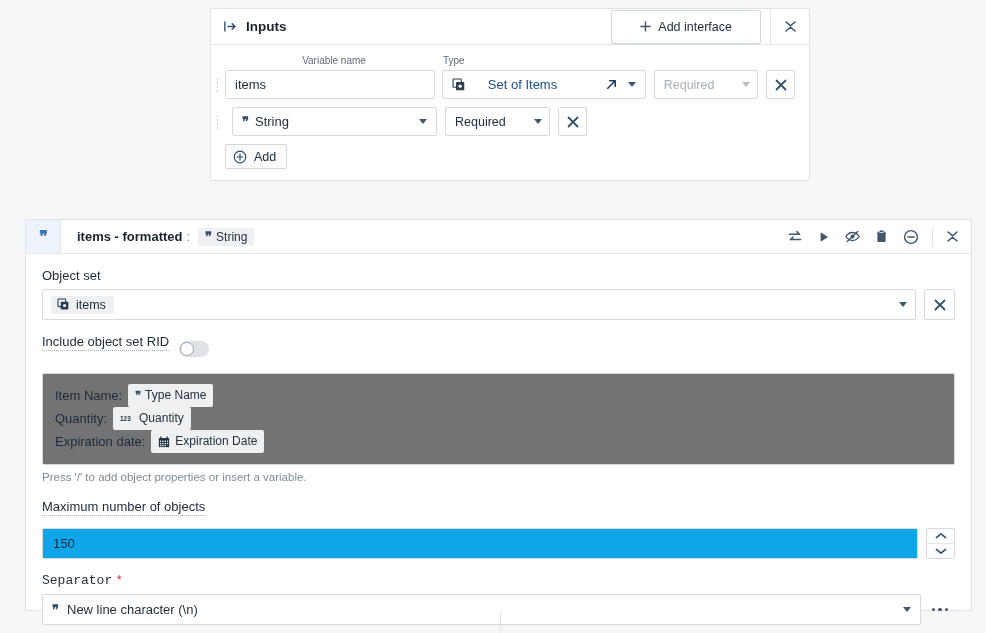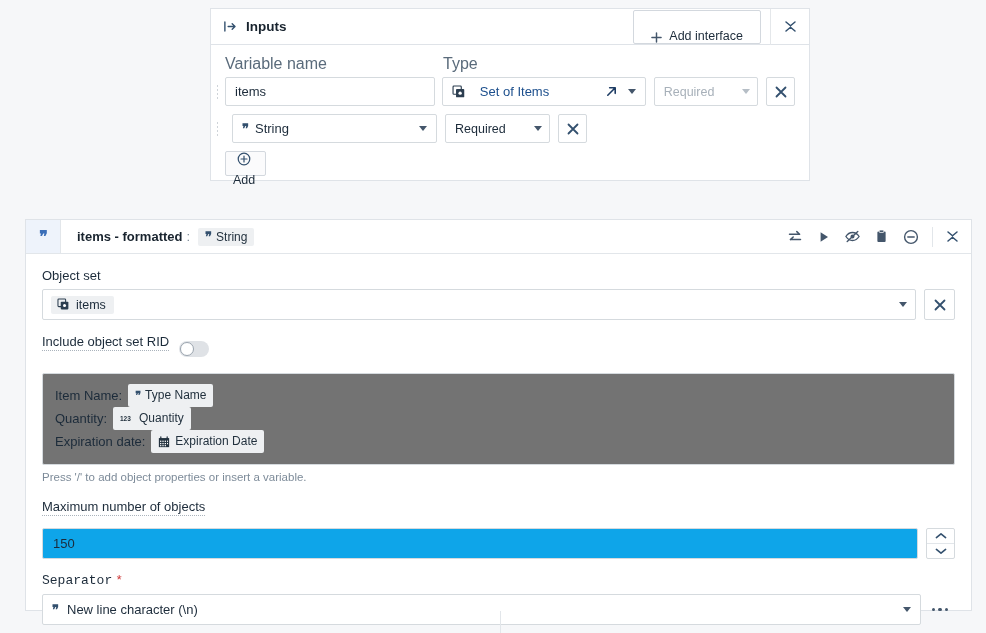--- a/index.html
+++ b/index.html
@@ -25,30 +25,30 @@
 
   
   #inputs-panel { left: 210px; top: 8px; width: 600px; height: 173px; }
   #inputs-header {
     height: 36px; border-bottom: 1px solid #dfe3e8;
     display: flex; align-items: center; padding-left: 12px;
   }
   #inputs-header .title { font-size: 13.5px; font-weight: 700; color: #18232e; margin-left: 8px; }
   .hdr-spacer { flex: 1; }
   .btn-add-interface {
-    display: flex; align-items: flex-end; gap: 7px;
-    height: 34px; padding: 0 17px; margin-right: 9px;
+    display: flex; align-items: center; gap: 7px;
+    height: 34px; padding: 0 28px; margin-right: 9px;
     border: 1px solid #d3d8de; border-radius: 2px;
     background: #fff; font-size: 12.5px; color: #1c2b3a; cursor: pointer;
   }
   .hdr-divider { width: 1px; height: 36px; background: #e4e7ea; }
   .hdr-x { width: 38px; height: 36px; display: flex; align-items: center; justify-content: center; cursor: pointer; }
 
   #inputs-body { padding: 10px 14px 0 14px; }
-  .col-heads { display: flex; font-size: 16px; color: #5a6b7b; margin-bottom: 4px; }
+  .col-heads { display: flex; font-size: 10px; color: #5a6b7b; margin-bottom: 4px; text-align: center; }
   .col-heads .c1 { width: 218px; }
   .field { height: 29px; border: 1px solid #d5dade; border-radius: 2px; background: #fff;
            display: flex; align-items: center; padding: 0 9px; font-size: 13px; }
   .in-row { display: flex; align-items: center; margin-bottom: 8px; position: relative; }
   .drag {
     position: absolute; left: -9px; top: 7px; width: 3px; height: 15px;
     background-image: radial-gradient(#c7ccd2 45%, transparent 46%);
     background-size: 3px 4px; opacity: .85;
   }
   .f-name  { width: 211px; }
@@ -58,21 +58,21 @@
   .typetext { color: #1b4e8c; font-size: 13px; }
   .typetext.plain { color: #1c2b3a; }
   .req-dim { color: #a7b0b9; font-size: 12.5px; }
   .req-on  { color: #1c2b3a; font-size: 12.5px; }
   .caret { width: 0; height: 0; border-left: 4.5px solid transparent; border-right: 4.5px solid transparent;
            border-top: 5px solid #44566b; }
   .caret.dim { border-top-color: #b6bec6; }
   .btn-add {
     display: inline-flex; align-items: center; gap: 7px; height: 25px; padding: 0 10px 0 7px;
     border: 1px solid #d3d8de; border-radius: 2px; background: #fbfbfc;
-    font-size: 12.5px; color: #1c2b3a; cursor: pointer; flex-direction: column;
+    font-size: 12.5px; color: #1c2b3a; cursor: pointer;
   }
 
   
   #main-panel { left: 25px; top: 219px; width: 947px; height: 392px; }
   #main-header { height: 34px; border-bottom: 1px solid #e2e6ea; display: flex; align-items: center; }
   .badge-strip {
     width: 35px; height: 33px; background: #eef3fb;
     display: flex; align-items: center; justify-content: center; border-right: 1px solid #e2e6ea;
   }
   .badge-strip .quote-ic { font-size: 16px; color: #3b6fb8; }
@@ -187,21 +187,21 @@
         <span>Type</span>
       </div>
 
       
       <div class="in-row">
         <span class="drag"></span>
         <div class="field f-name">
           <span>items</span>
         </div>
         <div class="field f-type">
-          <span class="row" style="gap:14px;">
+          <span class="row" style="gap:22px;">
             <span class="icon">
               <svg width="14" height="14" viewBox="0 0 16 16">
                 <rect x="1.2" y="1.2" width="9.4" height="9.4" rx="1" fill="none" stroke="#2c3e50" stroke-width="1.3"></rect>
                 <rect x="4.6" y="4.6" width="9.4" height="9.4" rx="1" fill="#2c3e50"></rect>
                 <circle cx="9.3" cy="9.3" r="1.9" fill="#fff"></circle>
               </svg>
             </span>
             <span class="typetext">Set of Items</span>
           </span>
           <span class="row" style="gap:10px;">

